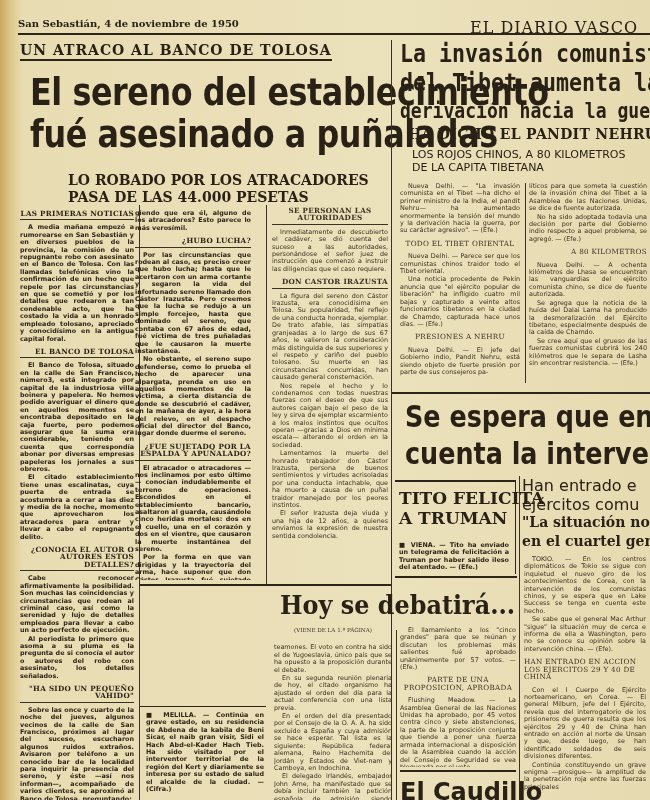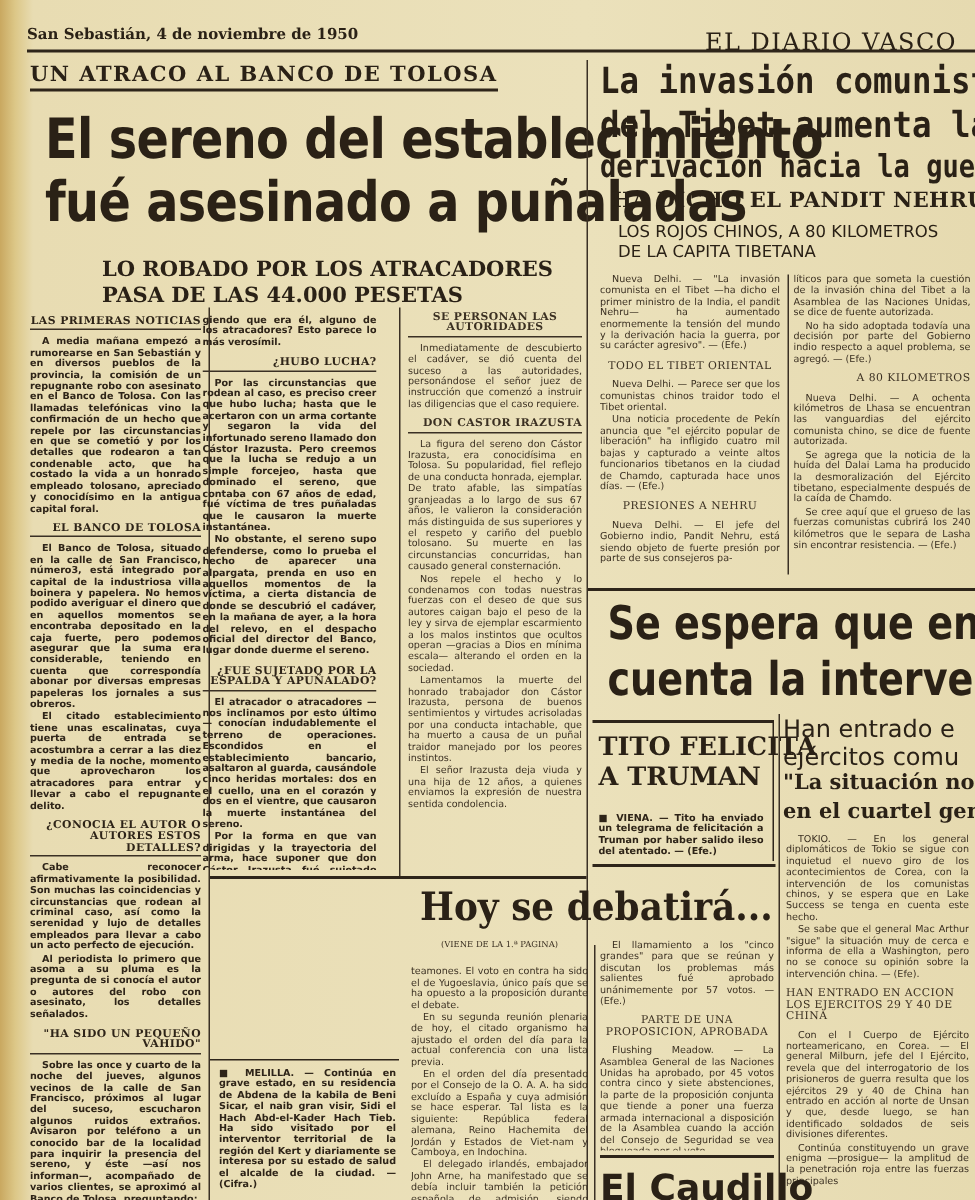--- a/index.html
+++ b/index.html
@@ -144,21 +144,21 @@
 
 <div class="abs korea-hl">
   <div>Han entrado e</div>
   <div>ejércitos comu</div>
 </div>
 <div class="abs korea-sub">
   <div>"La situación no es</div>
   <div>en el cuartel gene</div>
 </div>
 <div class="col col-light" style="left:524px;top:556px;width:122px;height:244px;overflow:hidden;">
-  <p>TOKIO. — En los general diplomáticos de Tokio se sigue con inquietud el nuevo giro de los acontecimientos de Corea, con la intervención de los comunistas chinos, y se espera que en Lake Success se tenga en cuenta este hecho.</p>
+  <p>TOKIO. — En los centros diplomáticos de Tokio se sigue con inquietud el nuevo giro de los acontecimientos de Corea, con la intervención de los comunistas chinos, y se espera que en Lake Success se tenga en cuenta este hecho.</p>
   <p>Se sabe que el general Mac Arthur "sigue" la situación muy de cerca e informa de ella a Washington, pero no se conoce su opinión sobre la intervención china. — (Efe).</p>
   <div class="sub" style="text-align:left;border:none;font-weight:normal;">HAN ENTRADO EN ACCION LOS EJERCITOS 29 Y 40 DE CHINA</div>
   <p>Con el I Cuerpo de Ejército norteamericano, en Corea. — El general Milburn, jefe del I Ejército, revela que del interrogatorio de los prisioneros de guerra resulta que los ejércitos 29 y 40 de China han entrado en acción al norte de Unsan y que, desde luego, se han identificado soldados de seis divisiones diferentes.</p>
   <p>Continúa constituyendo un grave enigma —prosigue— la amplitud de la penetración roja entre las fuerzas principales</p>
 </div>
 <div class="vrule" style="left:519px;top:476px;height:324px;"></div>
 
 <div class="abs hoy-hl">Hoy se debatirá...</div>
 <div class="col col-light" style="left:274px;top:627px;width:118px;height:173px;overflow:hidden;">
   <div style="font-family:'DejaVu Serif',serif;font-size:5.6px;text-align:center;margin-bottom:10px;">(VIENE DE LA 1.ª PÁGINA)</div>

